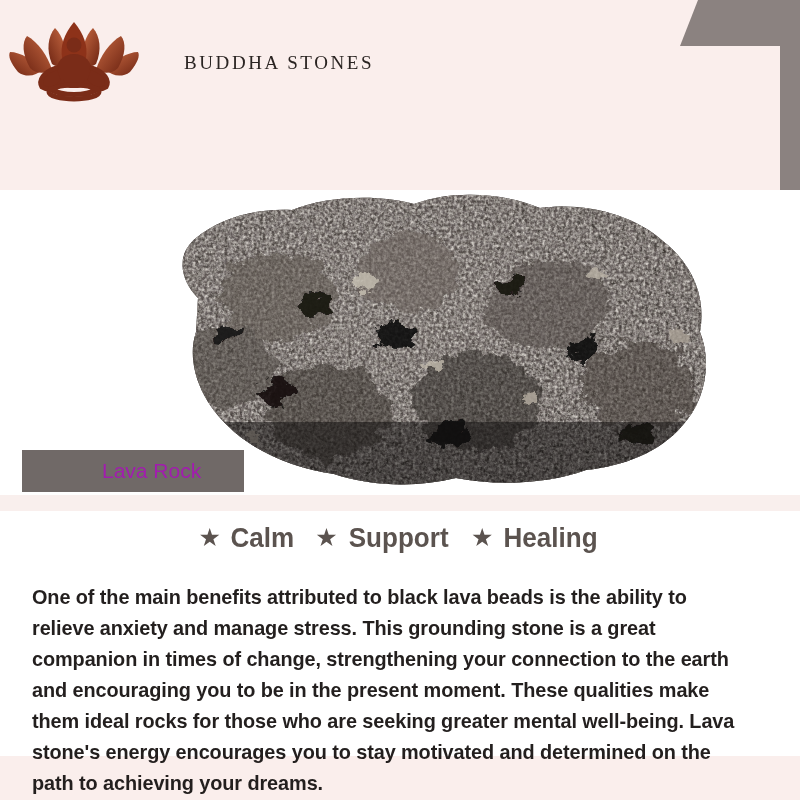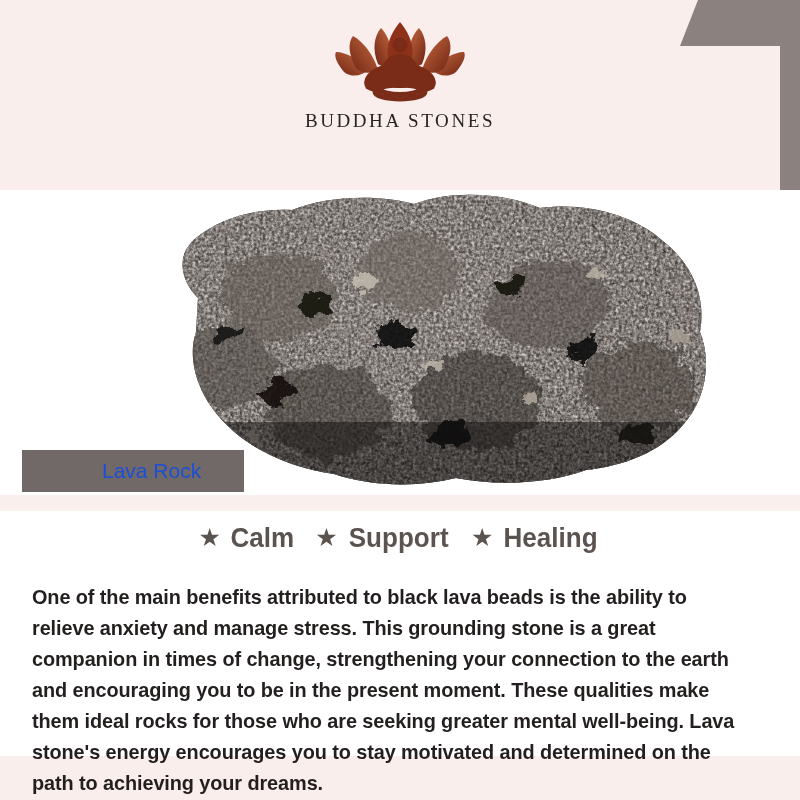--- a/index.html
+++ b/index.html
@@ -61,22 +61,23 @@
     width: 800px;
     height: 196px;
     background: #faeeec;
   }
   .logo-wrap {
     position: absolute;
     left: 0;
     top: 16px;
     width: 800px;
     display: flex;
-    flex-direction: column;
-    align-items: center;
+    flex-direction: row;
+    align-items: center;
+    gap: 36px;
   }
   .logo-mark {
     width: 148px;
     height: 90px;
     display: block;
   }
   .logo-text {
     margin-top: 4px;
     font-family: "Liberation Serif", serif;
     font-size: 19px;
@@ -133,21 +134,21 @@
     top: 450px;
     width: 222px;
     height: 42px;
     background: rgba(72, 63, 60, 0.78);
     display: flex;
     align-items: center;
     z-index: 5;
   }
   .caption-text {
     margin-left: 80px;
-    color: #1d4ed8;
+    color: #a21caf;
     font-size: 21px;
     font-weight: 400;
     white-space: nowrap;
   }
 
   
   .cream-strip {
     position: absolute;
     left: 0;
     top: 495px;

